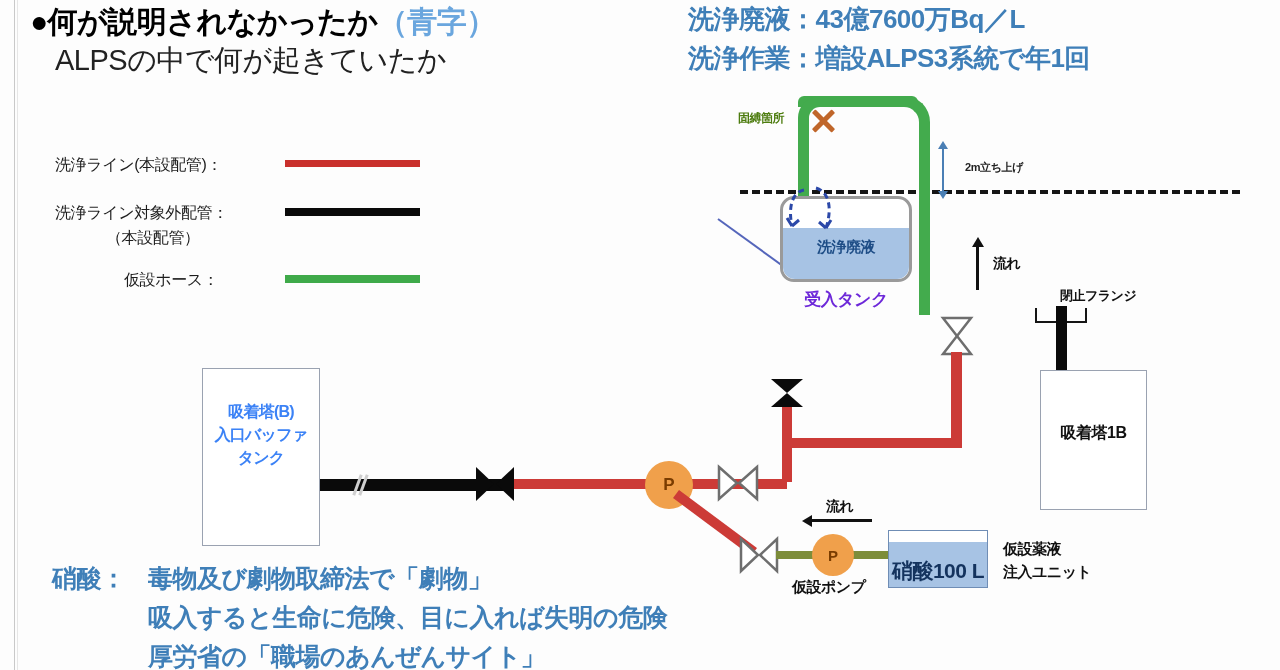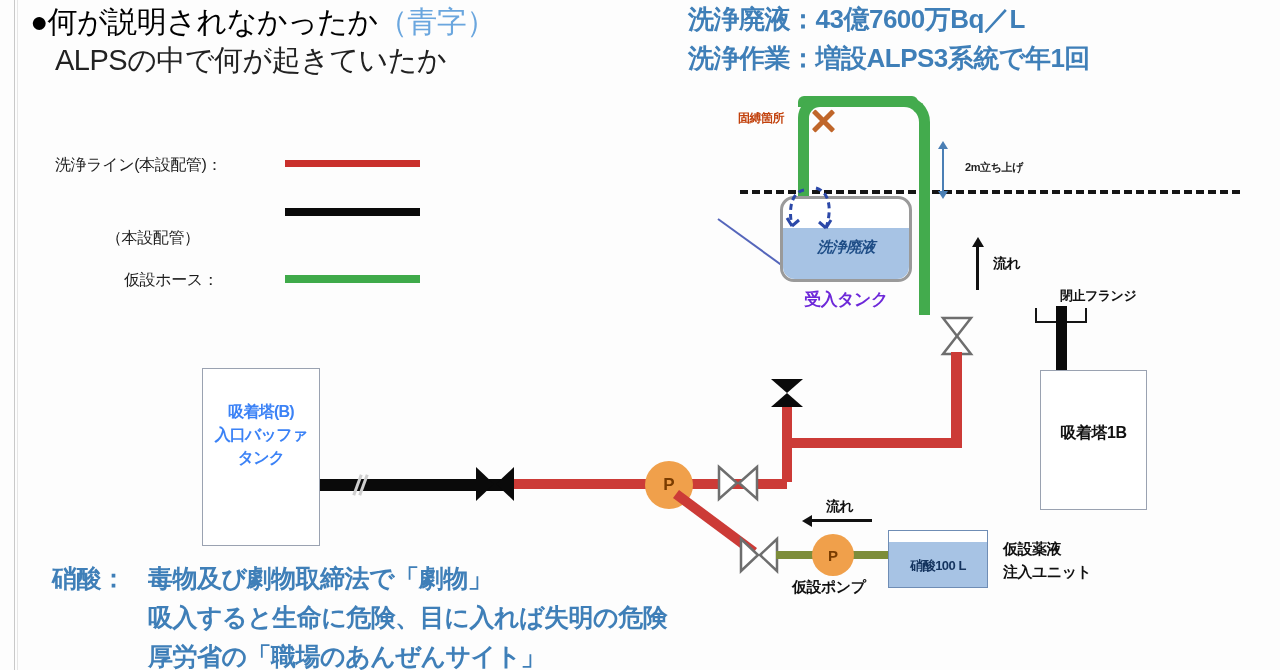--- a/index.html
+++ b/index.html
@@ -11,21 +11,21 @@
     position:relative;
   }
   #stage{position:absolute;left:0;top:0;width:1280px;height:670px;background:#fdfdfd;overflow:hidden;}
   .vrule{position:absolute;top:0;bottom:0;width:1px;background:#c9c9c9;}
   .vrule.a{left:14px;}
   .vrule.b{left:17px;background:#e6e6e6;}
 
   .txt{position:absolute;white-space:pre;}
 
   
-  #title-line1{left:30px;top:2px;font-size:30px;font-weight:400;letter-spacing:-0.5px;}
+  #title-line1{left:30px;top:2px;font-size:30px;font-weight:700;letter-spacing:-0.5px;}
   #title-line1 .b{color:#6aa6de;}
   #title-line2{left:55px;top:41px;font-size:29px;font-weight:500;letter-spacing:-0.5px;color:#222;}
 
   
   #note-top1{left:688px;top:2px;font-size:26px;font-weight:600;color:#3f7fb8;letter-spacing:-0.5px;}
   #note-top2{left:688px;top:41px;font-size:26px;font-weight:600;color:#3f7fb8;letter-spacing:-0.5px;}
 
   
   .lg-label{font-size:16px;color:#1d1d1d;font-weight:500;letter-spacing:-0.4px;}
   #lg1{left:55px;top:155px;}
@@ -67,29 +67,29 @@
     position:absolute;left:780px;top:196px;width:132px;height:86px;
     border:3px solid #9a9a9a;border-radius:14px;background:#ffffff;
     box-sizing:border-box;
   }
   #tank-liquid{
     position:absolute;left:783px;top:228px;width:126px;height:51px;
     background:#a7c3e4;border-radius:0 0 12px 12px;
   }
   #tank-liquid-label{
     position:absolute;left:783px;top:238px;width:126px;text-align:center;
-    font-size:15px;font-weight:700;color:#1e4d86;letter-spacing:-0.5px;font-style:italic;
+    font-size:15px;font-weight:700;color:#1e4d86;letter-spacing:-0.5px;
   }
   #tank-caption{
     position:absolute;left:766px;top:288px;width:160px;text-align:center;
     font-size:17px;font-weight:600;color:#6d28d9;letter-spacing:-0.5px;
   }
 
   
-  #tie-label{position:absolute;left:738px;top:110px;font-size:12px;font-weight:700;color:#c2410c;letter-spacing:-0.5px;font-family:Liberation Serif, serif;}
+  #tie-label{position:absolute;left:738px;top:110px;font-size:12px;font-weight:700;color:#4d7c0f;letter-spacing:-0.5px;font-family:Liberation Serif, serif;}
   #tie-x{position:absolute;left:810px;top:108px;width:26px;height:26px;}
   #tie-x:before,#tie-x:after{
     content:"";position:absolute;left:11px;top:-1px;width:5px;height:28px;background:#c0662a;border-radius:1px;
   }
   #tie-x:before{transform:rotate(45deg);}
   #tie-x:after{transform:rotate(-45deg);}
 
   
   #dim-arrow{position:absolute;left:942px;top:148px;width:2px;height:44px;background:#4a7fb5;}
   #dim-arrow:before{content:"";position:absolute;left:-4px;top:-7px;border-left:5px solid transparent;border-right:5px solid transparent;border-bottom:8px solid #4a7fb5;}
@@ -146,21 +146,21 @@
   #pump-temp-label{position:absolute;left:792px;top:578px;font-size:15px;font-weight:600;color:#111;letter-spacing:-0.5px;}
 
   
   #acid-box{
     position:absolute;left:888px;top:530px;width:100px;height:58px;
     border:1px solid #6f8db5;background:#ffffff;box-sizing:border-box;
   }
   #acid-liquid{position:absolute;left:889px;top:542px;width:98px;height:45px;background:#a7c3e4;}
   #acid-label{
     position:absolute;left:888px;top:557px;width:100px;text-align:center;
-    font-size:13px;font-weight:700;color:#14335e;letter-spacing:-0.5px;
+    font-size:21px;font-weight:700;color:#14335e;letter-spacing:-0.5px;
   }
   #unit-label{
     position:absolute;left:1003px;top:538px;font-size:15px;font-weight:700;
     color:#111;line-height:1.5;letter-spacing:-0.5px;
   }
 
   
   #bot-key{left:52px;top:562px;font-size:25px;font-weight:600;color:#3f7fb8;letter-spacing:-0.5px;}
   #bot-l1{left:148px;top:562px;font-size:25px;font-weight:600;color:#3f7fb8;letter-spacing:-0.5px;}
   #bot-l2{left:148px;top:601px;font-size:25px;font-weight:600;color:#3f7fb8;letter-spacing:-0.5px;}
@@ -179,20 +179,21 @@
 
   <div class="txt" id="title-line1"><span>●何が説明されなかったか</span><span class="b">（青字）</span></div>
   <div class="txt" id="title-line2">ALPSの中で何が起きていたか</div>
 
   <div class="txt" id="note-top1">洗浄廃液：43億7600万Bq／L</div>
   <div class="txt" id="note-top2">洗浄作業：増設ALPS3系統で年1回</div>
 
   <div class="txt lg-label" id="lg1">洗浄ライン(本設配管)：</div>
   <div class="lg-swatch" id="sw1"></div>
 
+  <div class="txt lg-label" id="lg2">洗浄ライン対象外配管：</div>
   <div class="txt lg-label" id="lg2b">（本設配管）</div>
   <div class="lg-swatch" id="sw2"></div>
 
   <div class="txt lg-label" id="lg3">仮設ホース：</div>
   <div class="lg-swatch" id="sw3"></div>
 
 
   <svg style="position:absolute;left:700px;top:215px;width:110px;height:70px;">
     <line x1="18" y1="4" x2="98" y2="62" stroke="#5566bb" stroke-width="2"></line>
   </svg>

